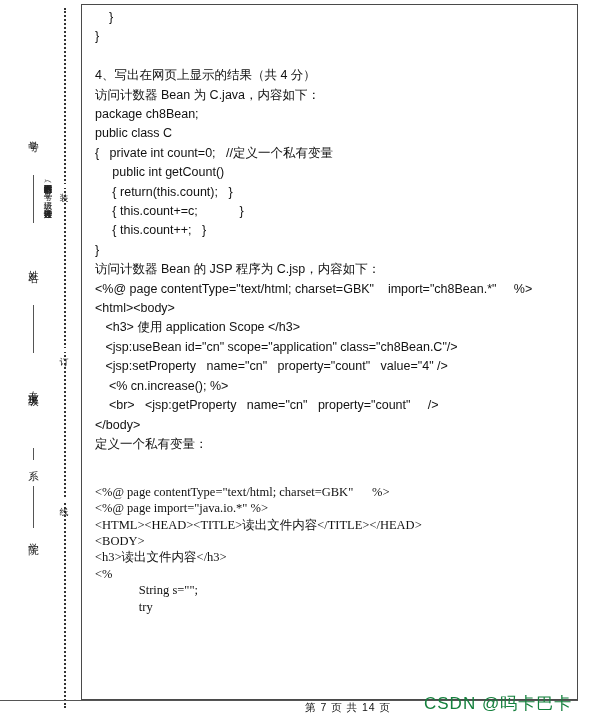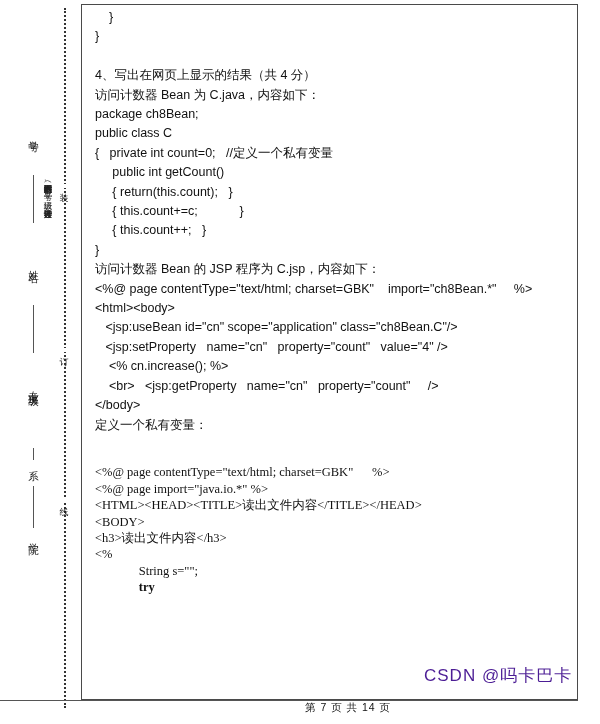--- a/index.html
+++ b/index.html
@@ -86,44 +86,44 @@
   }
   .line.spacer{ height:19.4px; }
   .line.half{ height:10px; line-height:10px; }
 
   
   .serif-block .line{
     font-family:"Liberation Serif", serif;
     font-size:12.5px;
     line-height:16.4px;
   }
-  .bold{ font-weight:bold; }
+  .bold{ font-weight:normal; }
 
   
   .footer-rule{
     position:absolute;
     left:0px; top:700px;
     width:578px; height:0;
     border-top:1px solid #555;
   }
   .footer-text{
     position:absolute;
     left:305px; top:701px;
     font-size:10.5px;
     letter-spacing:1px;
     color:#111;
     font-family:Liberation Sans, sans-serif;
     white-space:nowrap;
     text-align:center;
   }
   .watermark{
     position:absolute;
-    left:424px; top:664px;
+    left:424px; top:692px;
     font-size:17px;
-    color:#4c1d95;
+    color:#15803d;
     letter-spacing:1px;
     white-space:nowrap;
     font-family:"Liberation Sans", sans-serif;
   }
 </style>
 </head>
 <body>
 
 <div class="margin-col">
 
@@ -161,20 +161,21 @@
   <div class="line">public class C</div>
   <div class="line">{   private int count=0;   //定义一个私有变量</div>
   <div class="line">     public int getCount()</div>
   <div class="line">     { return(this.count);   }</div>
   <div class="line">     { this.count+=c;            }</div>
   <div class="line">     { this.count++;   }</div>
   <div class="line">}</div>
   <div class="line">访问计数器 Bean 的 JSP 程序为 C.jsp，内容如下：</div>
   <div class="line">&lt;%@ page contentType="text/html; charset=GBK"    import="ch8Bean.*"     %&gt;</div>
   <div class="line">&lt;html&gt;&lt;body&gt;</div>
+  <div class="line">   &lt;h3&gt; 使用 application Scope &lt;/h3&gt;</div>
   <div class="line">   &lt;jsp:useBean id="cn" scope="application" class="ch8Bean.C"/&gt;</div>
   <div class="line">   &lt;jsp:setProperty   name="cn"   property="count"   value="4" /&gt;</div>
   <div class="line">    &lt;% cn.increase(); %&gt;</div>
   <div class="line">    &lt;br&gt;   &lt;jsp:getProperty   name="cn"   property="count"     /&gt;</div>
   <div class="line">&lt;/body&gt;</div>
   <div class="line">定义一个私有变量：</div>
   <div class="line spacer"></div>
   <div class="line half"></div>
 
   <div class="serif-block">

